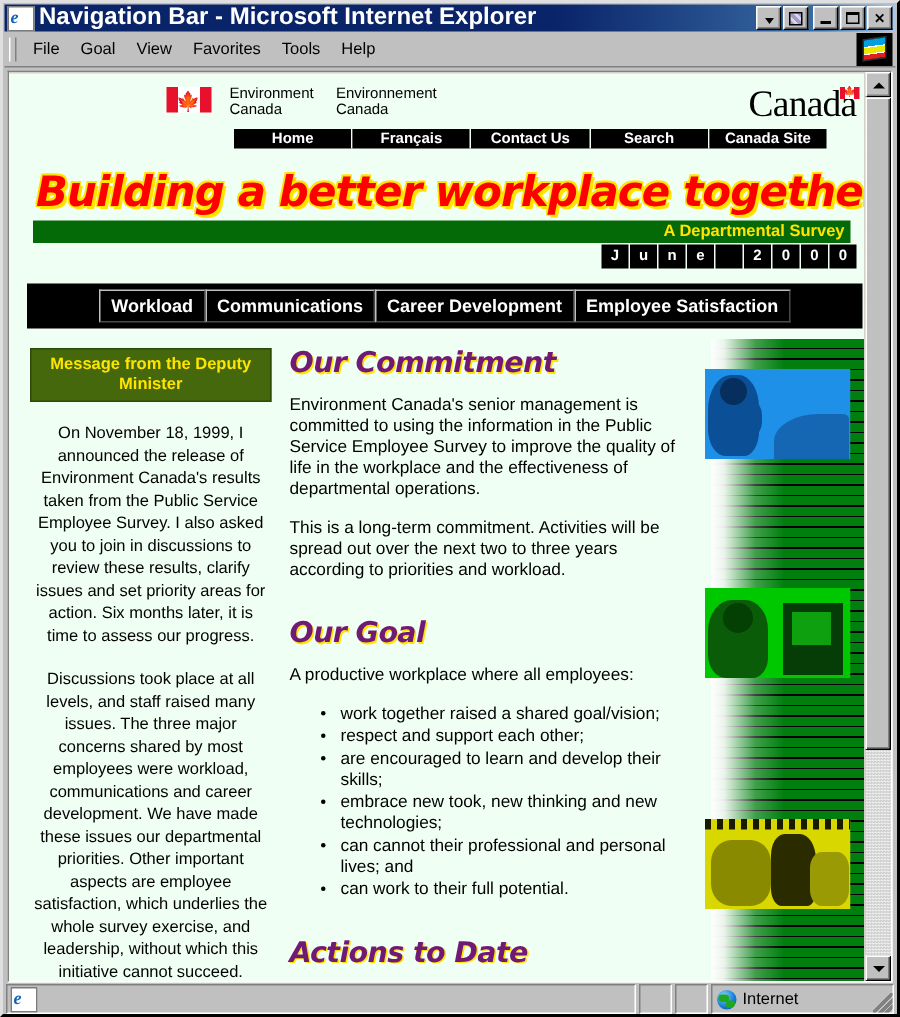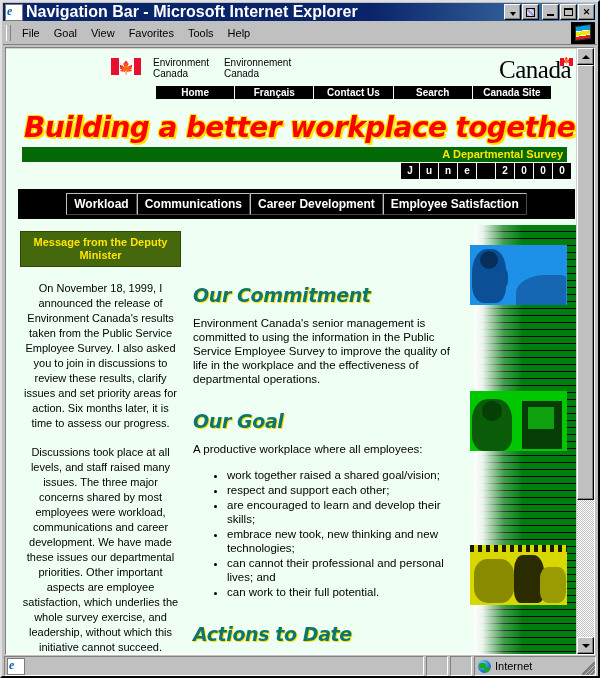--- a/index.html
+++ b/index.html
@@ -166,21 +166,21 @@
     padding:4px 6px;text-align:center;
   }
   .msgbox .t{color:#ffe400;font-size:11px;font-weight:bold;line-height:13px;}
   .lcol p{
     font-size:11px;color:#000;text-align:center;
     line-height:15px;margin:14px 2px 0 2px;
   }
   .mcol{flex:1 1 auto;padding:0 8px 0 12px;min-width:0;}
   .h2{
     font-family:"DejaVu Sans",sans-serif;font-weight:bold;font-style:italic;
-    font-size:19px;color:#0f766e;letter-spacing:-0.4px;margin:0 0 10px 0;
+    font-size:19px;color:#701a75;letter-spacing:-0.4px;margin:0 0 10px 0;
     text-shadow:1px 1px 0 #ffe400;
   }
   .h2.gap{margin-top:24px;}
   .mcol p{font-size:11.5px;color:#000;line-height:14px;margin:0 0 12px 0;}
   .mcol ul{margin:10px 0 0 0;padding-left:34px;}
   .mcol li{font-size:11.5px;color:#000;line-height:14px;margin-bottom:1px;}
   
   .rcol{
     width:117px;flex:0 0 auto;position:relative;height:430px;margin-top:-12px;
   }
@@ -394,20 +394,21 @@
                 <div class="t">Message from the Deputy Minister</div>
               </div>
               <p>On November 18, 1999, I announced the release of Environment Canada's results taken from the Public Service Employee Survey. I also asked you to join in discussions to review these results, clarify issues and set priority areas for action. Six months later, it is time to assess our progress.</p>
               <p>Discussions took place at all levels, and staff raised many issues. The three major concerns shared by most employees were workload, communications and career development. We have made these issues our departmental priorities. Other important aspects are employee satisfaction, which underlies the whole survey exercise, and leadership, without which this initiative cannot succeed.</p>
 
             </div>
 
             <div class="mcol">
               <h2 class="h2">Our Commitment</h2>
               <p>Environment Canada's senior management is committed to using the information in the Public Service Employee Survey to improve the quality of life in the workplace and the effectiveness of departmental operations.</p>
+              <p>This is a long-term commitment. Activities will be spread out over the next two to three years according to priorities and workload.</p>
 
               <h2 class="h2 gap">Our Goal</h2>
               <p>A productive workplace where all employees:</p>
               <ul>
                 <li>work together raised a shared goal/vision;</li>
                 <li>respect and support each other;</li>
                 <li>are encouraged to learn and develop their skills;</li>
                 <li>embrace new took, new thinking and new technologies;</li>
                 <li>can cannot their professional and personal lives; and</li>
                 <li>can work to their full potential.</li>

